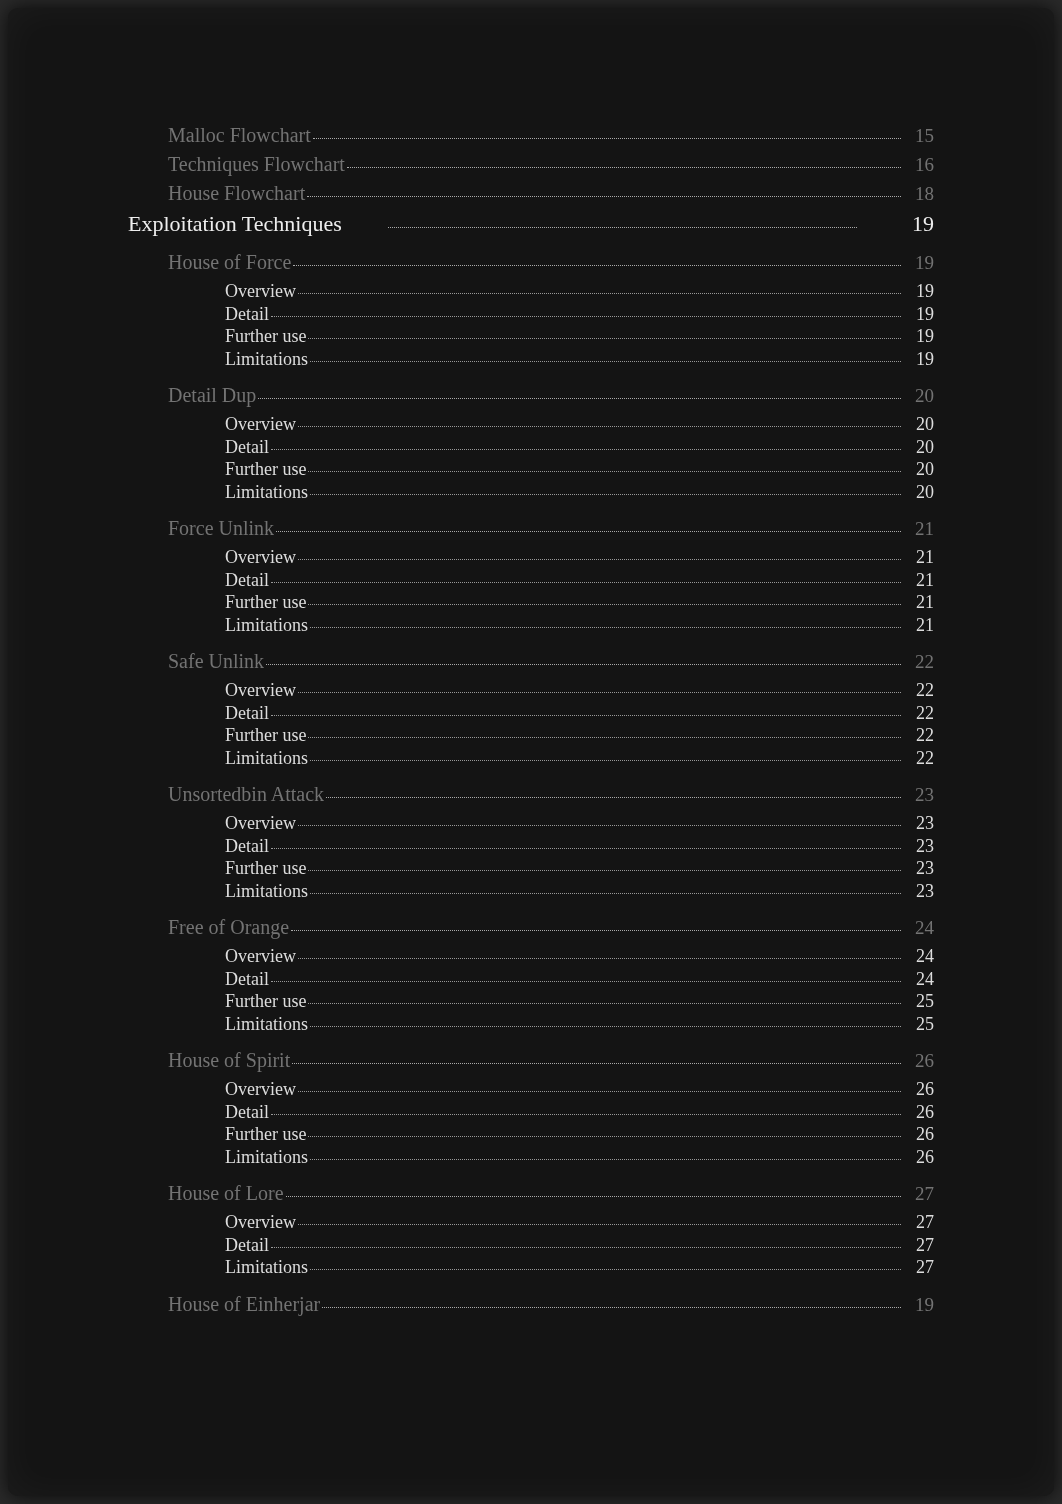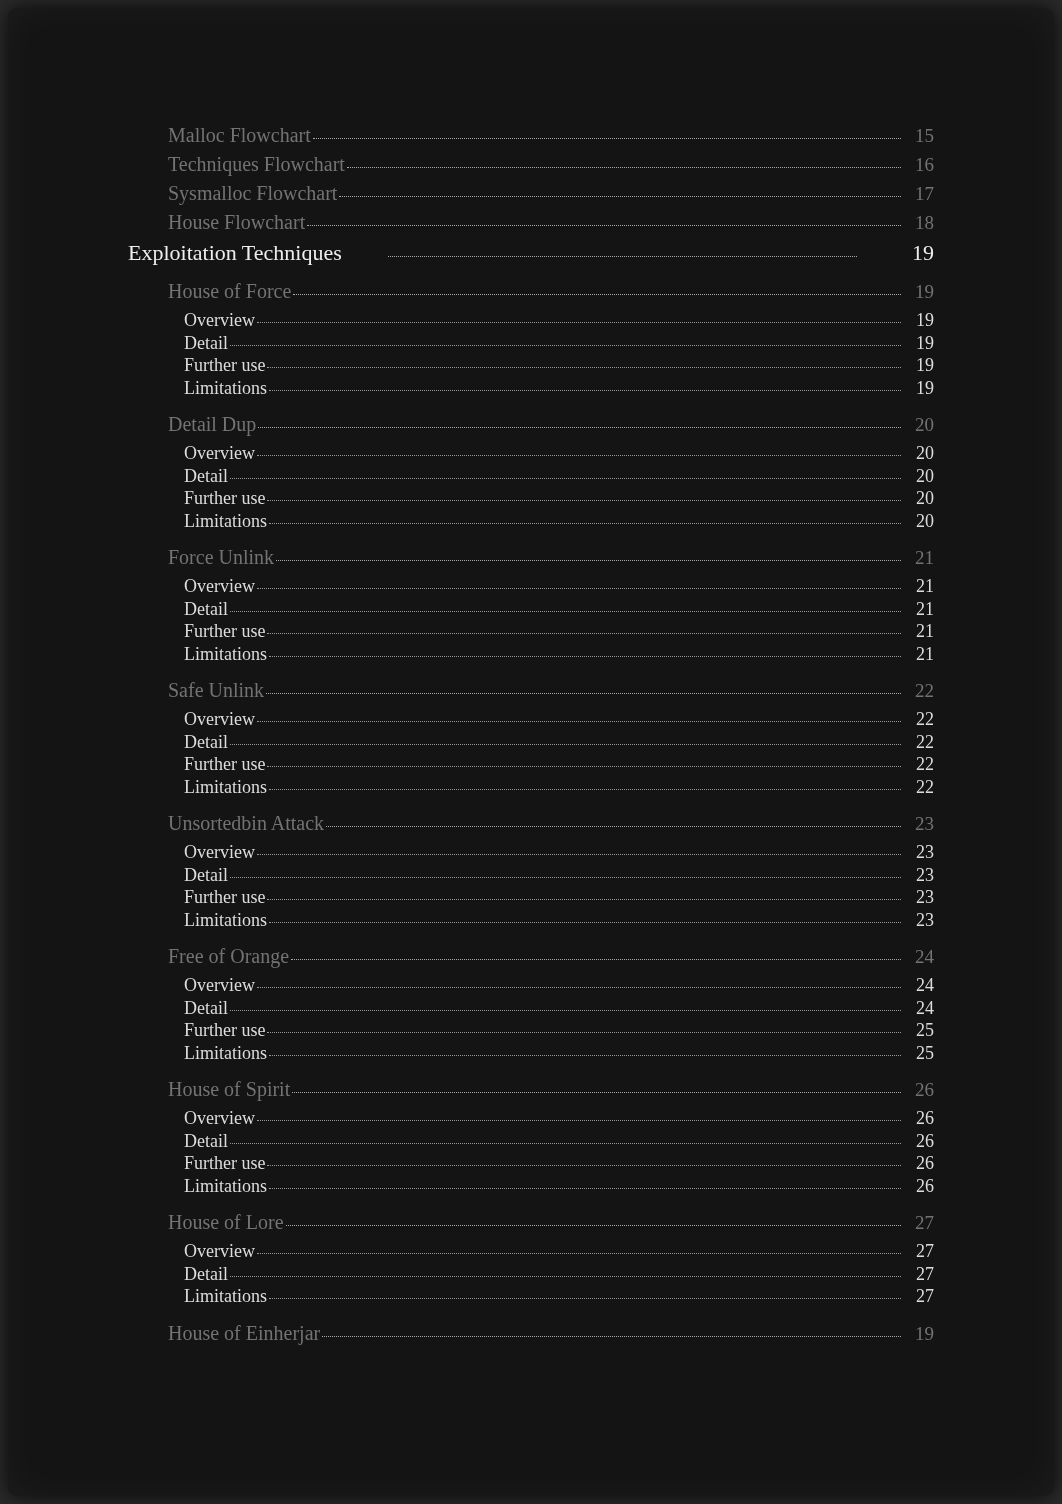--- a/index.html
+++ b/index.html
@@ -54,21 +54,21 @@
     font-size: 22px;
     margin-left: 0px;
     margin-top: 0;
     margin-bottom: 8px;
     color: #eee;
     gap: 44px;
   }
   .lvl-1 .toc-page { font-size: 22px; }
   .lvl-3 {
     font-size: 18px;
-    margin-left: 56px;
+    margin-left: 97px;
     margin-top: 0px;
     margin-bottom: 0px;
     line-height: 1.25;
     color: #ddd;
   }
   .lvl-3 .toc-page { font-size: 18px; }
   .lvl-3 .toc-dots { margin-bottom: 3px; border-bottom: 1.5px dotted #999; }
   .lvl-2-hd { margin-top: 14px; font-family: Liberation Serif, serif; }
 </style>
 </head>
@@ -80,25 +80,20 @@
         <span class="toc-title">Malloc Flowchart</span>
         <span class="toc-dots"></span>
         <span class="toc-page">15</span>
       </div>
       <div class="toc-line lvl-2">
         <span class="toc-title">Techniques Flowchart</span>
         <span class="toc-dots"></span>
         <span class="toc-page">16</span>
       </div>
       <div class="toc-line lvl-2">
-        <span class="toc-title">Sysmalloc Flowchart</span>
-        <span class="toc-dots"></span>
-        <span class="toc-page">17</span>
-      </div>
-      <div class="toc-line lvl-2">
         <span class="toc-title">House Flowchart</span>
         <span class="toc-dots"></span>
         <span class="toc-page">18</span>
       </div>
       <div class="toc-line lvl-1">
         <span class="toc-title">Exploitation Techniques</span>
         <span class="toc-dots"></span>
         <span class="toc-page">19</span>
       </div>
       <div class="toc-line lvl-2 lvl-2-hd">

